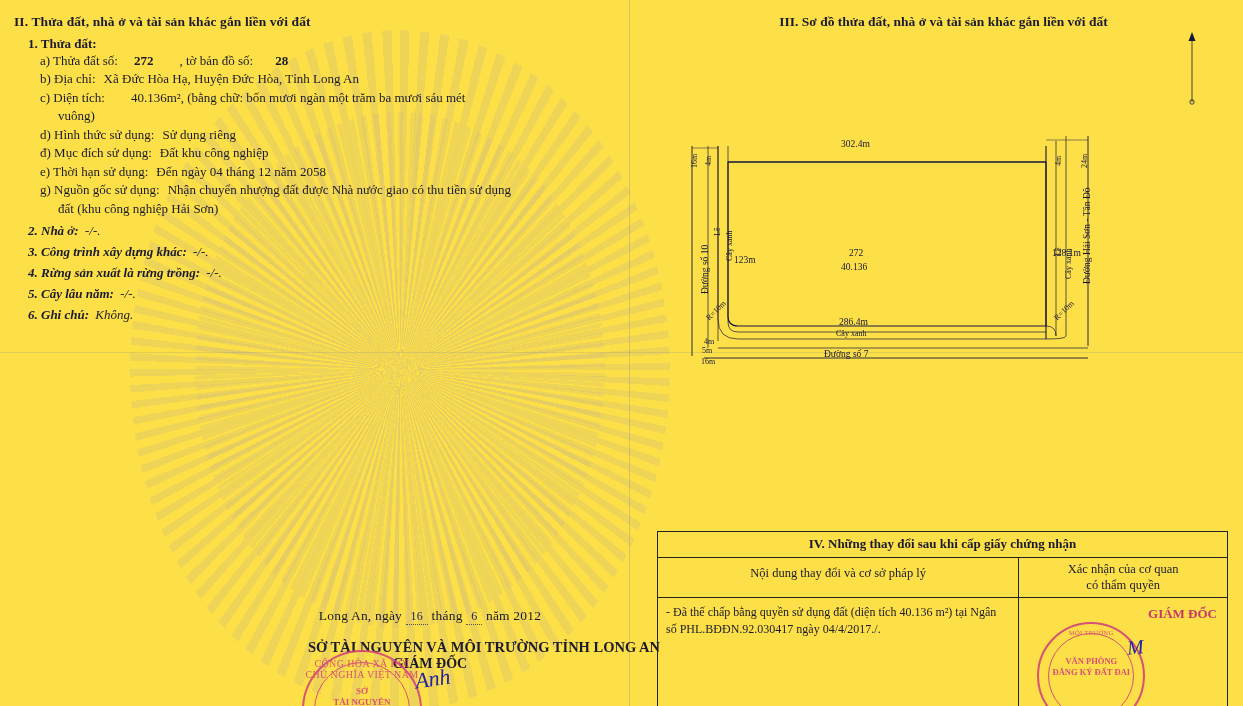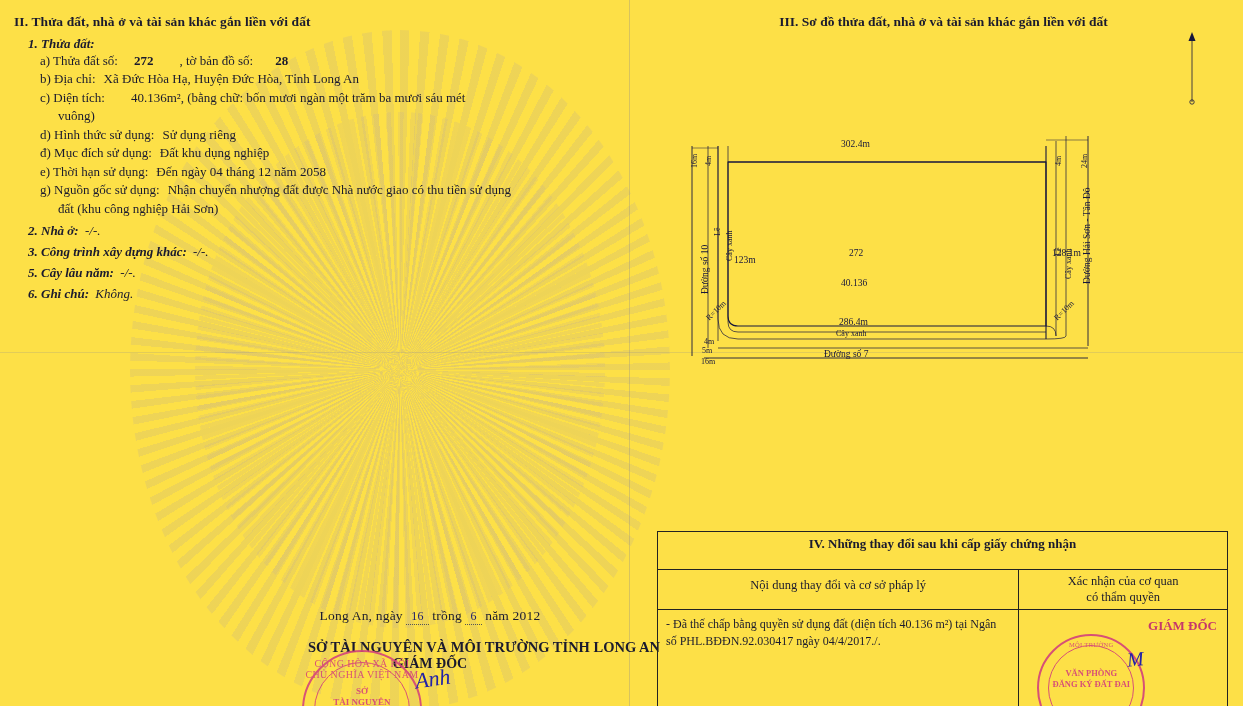--- a/index.html
+++ b/index.html
@@ -66,21 +66,20 @@
     top: 14px;
     width: 610px;
   }
   .sec-title {
     font-weight: bold;
     font-size: 13.5px;
     letter-spacing: 0.1px;
   }
   .sub-title {
     font-weight: bold;
-    font-style: italic;
     font-size: 13px;
     margin-top: 6px;
     margin-left: 14px;
   }
   .row {
     margin-left: 26px;
     font-size: 13px;
     line-height: 1.42;
     display: flex;
     flex-wrap: wrap;
@@ -215,21 +214,21 @@
     left: 657px;
     top: 531px;
     width: 571px;
     border: 1px solid #222;
     box-sizing: border-box;
   }
   .tiv-head {
     text-align: center;
     font-weight: bold;
     font-size: 13px;
-    padding: 4px 0 17px;
+    padding: 4px 0 5px;
     border-bottom: 1px solid #222;
   }
   .tiv-cols {
     display: flex;
     border-bottom: 1px solid #222;
   }
   .tiv-c1 {
     width: 63.5%;
     box-sizing: border-box;
     border-right: 1px solid #222;
@@ -355,57 +354,61 @@
     </div>
     <div class="ind2">vuông)</div>
 
     <div class="row">
       <span class="lab">d) Hình thức sử dụng:</span>
       <span style="padding-left:8px;">Sử dụng riêng</span>
     </div>
 
     <div class="row">
       <span class="lab">đ) Mục đích sử dụng:</span>
-      <span style="padding-left:8px;">Đất khu dụng nghiệp</span>
+      <span style="padding-left:8px;">Đất khu công nghiệp</span>
     </div>
 
     <div class="row">
       <span class="lab">e) Thời hạn sử dụng:</span>
       <span style="padding-left:8px;">Đến ngày 04 tháng 12 năm 2058</span>
     </div>
 
     <div class="row">
       <span class="lab">g) Nguồn gốc sử dụng:</span>
       <span style="padding-left:8px;">Nhận chuyển nhượng đất được Nhà nước giao có thu tiền sử dụng</span>
     </div>
     <div class="ind2">đất (khu công nghiệp Hải Sơn)</div>
 
     <div class="item-it">
       <span>2. Nhà ở:</span>
       <span class="plain-i">-/-.</span>
     </div>
     <div class="item-it">
       <span>3. Công trình xây dựng khác:</span>
+      <span class="plain-i">-/-.</span>
+    </div>
+    <div class="item-it">
+      <span>4. Rừng sản xuất là rừng trồng:</span>
       <span class="plain-i">-/-.</span>
     </div>
     <div class="item-it">
       <span>5. Cây lâu năm:</span>
       <span class="plain-i">-/-.</span>
     </div>
     <div class="item-it">
       <span>6. Ghi chú:</span>
       <span class="plain-i">Không.</span>
     </div>
   </div>
 
   <div class="sign-block">
     <div class="sign-line1">
       <span>Long An, ngày</span>
       <span class="hw">16</span>
-      <span>trồng</span>
+      <span>tháng</span>
       <span class="hw">6</span>
       <span>năm 2012</span>
     </div>
     <div class="sign-org">SỞ TÀI NGUYÊN VÀ MÔI TRƯỜNG TỈNH LONG AN</div>
     <div class="sign-role">GIÁM ĐỐC</div>
   </div>
 
   <div class="stamp-left">
     <div class="inner"></div>
     <div class="ring-txt">CỘNG HÒA XÃ HỘI CHỦ NGHĨA VIỆT NAM</div>
@@ -453,21 +456,21 @@
       <path d="M390 290 Q400 290 400 300" fill="none" stroke="#16163c" stroke-width="0.7"></path>
       <path d="M390 303 Q410 303 410 300" fill="none" stroke="#16163c" stroke-width="0.7"></path>
 
       <line x1="36" y1="112" x2="62" y2="112" stroke="#16163c" stroke-width="0.5"></line>
       <line x1="390" y1="104" x2="432" y2="104" stroke="#16163c" stroke-width="0.5"></line>
     </svg>
 
     
     <div class="dg-lbl" style="left:185px; top:103px;">302.4m</div>
     <div class="dg-lbl" style="left:193px; top:212px;">272</div>
-    <div class="dg-lbl" style="left:185px; top:226px;margin-top:16px;">40.136</div>
+    <div class="dg-lbl" style="left:185px; top:226px;">40.136</div>
     <div class="dg-lbl" style="left:78px; top:219px;">123m</div>
     <div class="dg-lbl" style="left:396px; top:212px;font-family:Liberation Serif, serif;">128.1m</div>
     <div class="dg-lbl" style="left:183px; top:281px;">286.4m</div>
 
     <div class="dg-lbl sm" style="left:180px; top:293px;">Cây xanh</div>
     <div class="dg-lbl" style="left:168px; top:313px;">Đường số 7</div>
 
     <div class="dg-lbl vert" style="left:44px; top:258px;">Đường số 10</div>
     <div class="dg-lbl vert sm" style="left:57px; top:200px;">Lề</div>
     <div class="dg-lbl vert sm" style="left:69px; top:225px;">Cây xanh</div>

